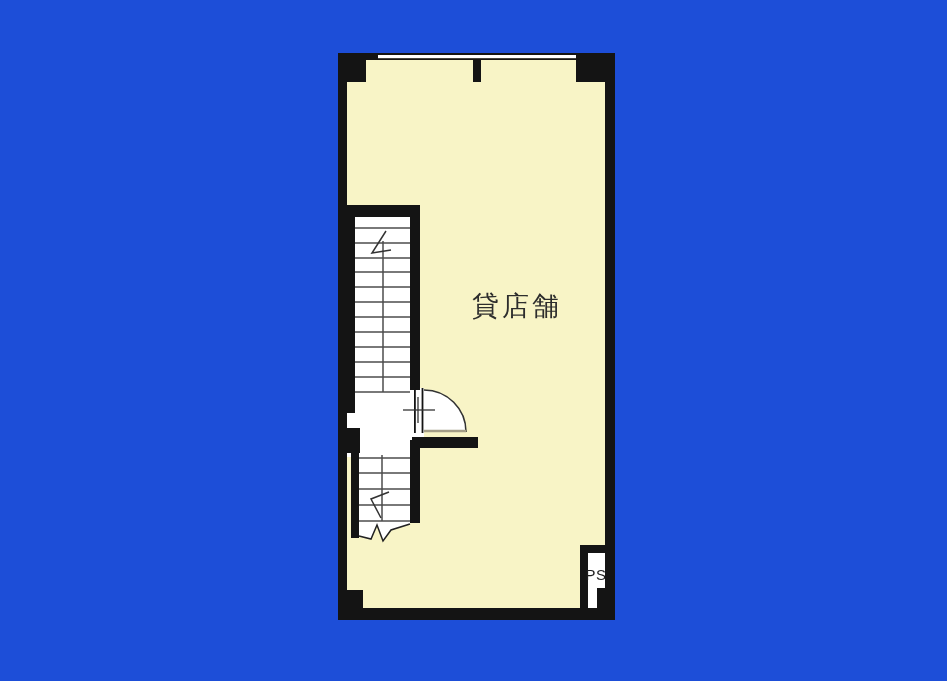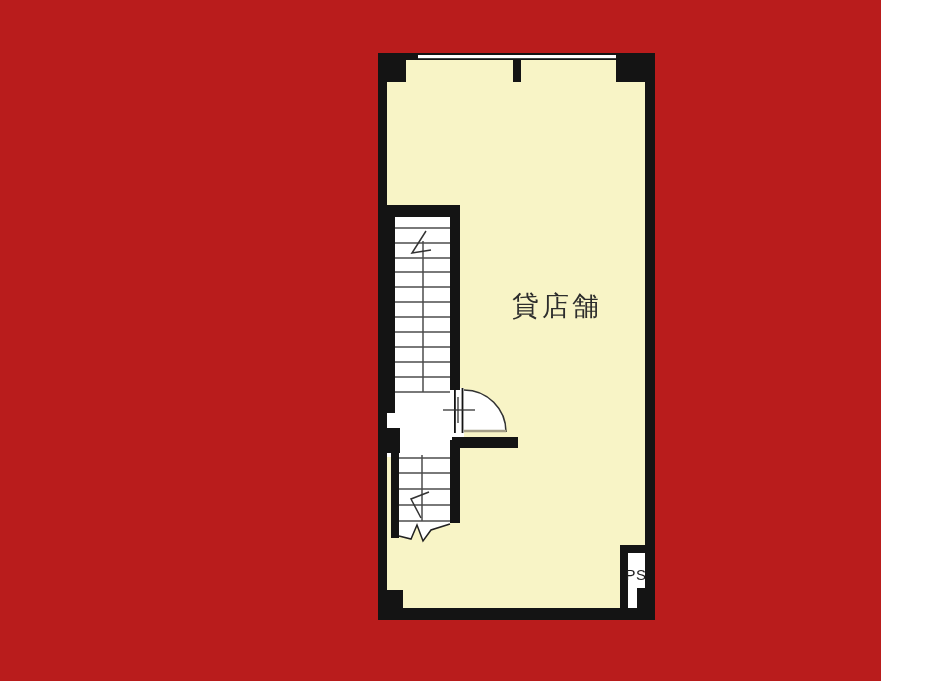--- a/index.html
+++ b/index.html
@@ -1,22 +1,21 @@
 <!DOCTYPE html>
 <html style="--floor: #f8f4c6; --wall: #141414; --stepline: #4c4c4c; --detail: #333333; --chord: #a49e87; --text: #2d2d2d;"><head>
 <meta charset="utf-8">
 <style>
   html,body{margin:0;padding:0;background:#ffffff;}
   .stage{
     position:relative;
-    width:841px;height:681px;
-    background:#b91c1c;
+    width:947px;height:681px;
+    background:#1d4ed8;
     font-family:"Liberation Sans", sans-serif;
     overflow:hidden;
-    padding-left:40px;
   }
   svg{display:block;}
   .floor{fill:var(--floor,#f8f4c6);}
   .white{fill:#ffffff;}
   .wall{fill:var(--wall,#141414);}
   .stepline{stroke:var(--stepline,#4c4c4c);stroke-width:1.5;fill:none;}
   .detail{stroke:var(--detail,#333333);fill:none;}
   .chordline{stroke:var(--chord,#a49e87);stroke-width:2.4;fill:none;}
   .breakline{stroke:#222222;stroke-width:1.5;fill:none;}
   .roomlabel{

